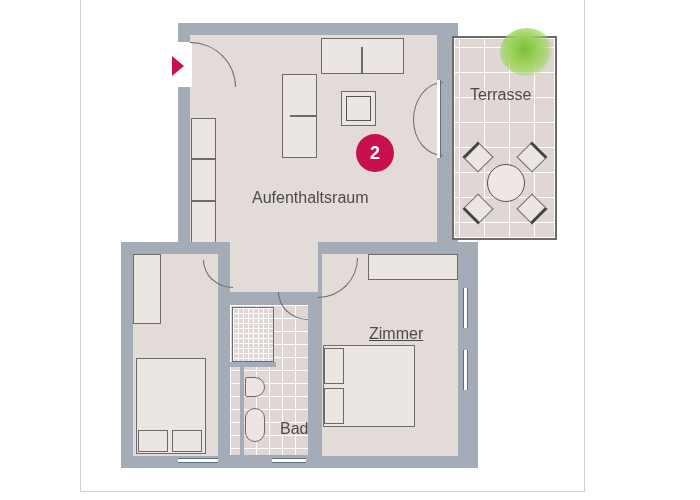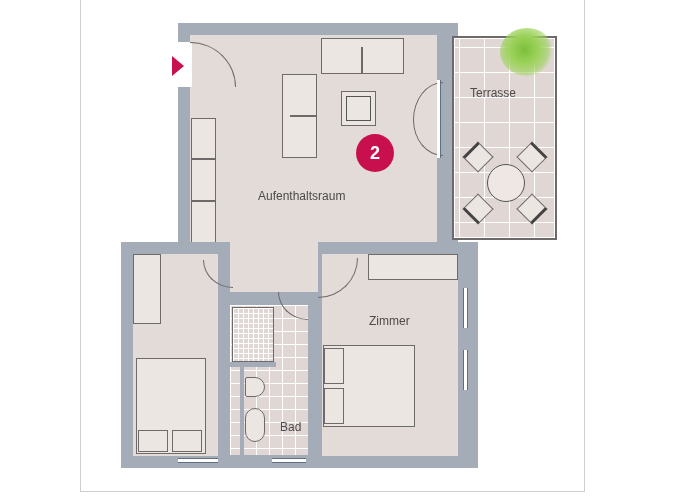--- a/index.html
+++ b/index.html
@@ -2,21 +2,21 @@
 <html><head>
 <meta charset="utf-8">
 <style>
   html,body{margin:0;padding:0;background:#ffffff;}
   body{width:700px;height:500px;position:relative;overflow:hidden;font-family:"Liberation Sans",sans-serif;}
   .frame{position:absolute;left:80px;top:-2px;width:505px;height:494px;border:1px solid #cfcfcf;background:#fff;box-sizing:border-box;}
   .abs{position:absolute;box-sizing:border-box;}
   .wall{background:#a3acb7;}
   .floor{background:#e3dbd8;}
   .furn{background:#ece6e3;border:1.5px solid #6e6a6a;}
-  .label{position:absolute;font-size:12px;color:#4d4a4a;white-space:nowrap;}
+  .label{position:absolute;font-size:16px;color:#4d4a4a;white-space:nowrap;}
   .tile{background-color:#e0d7d4;background-image:linear-gradient(#ffffff 1.5px,transparent 1.5px),linear-gradient(90deg,#ffffff 1.5px,transparent 1.5px);}
   .tile-terrace{background-size:25px 25px;background-position:4px 8px;}
   .tile-bath{background-size:13px 13px;}
   .tile-shower{background-color:#e0d7d4;background-image:linear-gradient(#ffffff 1px,transparent 1px),linear-gradient(90deg,#ffffff 1px,transparent 1px);background-size:5px 5px;}
   .win{background:#ffffff;border-top:1px solid #5f6f80;border-bottom:1px solid #5f6f80;}
   .winv{background:#ffffff;border-left:1px solid #5f6f80;border-right:1px solid #5f6f80;}
   .badge{position:absolute;width:38px;height:38px;border-radius:50%;background:#c8104f;color:#ffffff;font-weight:bold;font-size:18px;display:flex;align-items:center;justify-content:center;}
 </style>
 </head>
 <body>
@@ -38,21 +38,21 @@
 <div class="abs" style="left:346px;top:96px;width:25px;height:25px;border:1px solid #555;"></div>
 <div class="abs furn" style="left:191px;top:118px;width:25px;height:125px;"></div>
 <div class="abs" style="left:191px;top:158px;width:25px;height:1.5px;background:#6e6a6a;"></div>
 <div class="abs" style="left:191px;top:200px;width:25px;height:1.5px;background:#6e6a6a;"></div>
 
 <div class="abs" style="left:413px;top:82px;width:30px;height:38px;border-top:1.5px solid #6e6a6a;border-left:1.5px solid #6e6a6a;border-top-left-radius:30px 38px;"></div>
 <div class="abs" style="left:413px;top:120px;width:30px;height:36px;border-bottom:1.5px solid #6e6a6a;border-left:1.5px solid #6e6a6a;border-bottom-left-radius:30px 36px;"></div>
 <div class="abs" style="left:437px;top:80px;width:4px;height:78px;background:#ffffff;border-right:1.5px solid #5f6f80;"></div>
 
 <div class="badge" style="left:356px;top:134px;">2</div>
-<div class="label" style="left:258px;top:189px;">Aufenthaltsraum</div>
+<div class="label" style="left:252px;top:189px;">Aufenthaltsraum</div>
 
 <div class="abs" style="left:452px;top:36px;width:105px;height:204px;border:2px solid #6e6a6a;background:#fff;"></div>
 <div class="abs tile tile-terrace" style="left:455px;top:39px;width:99px;height:198px;"></div>
 <div class="abs" style="left:500px;top:28px;width:54px;height:48px;border-radius:50%;background:radial-gradient(circle at 45% 45%,#7cbf3c 0%,#9cd25a 35%,rgba(156,210,90,0.6) 60%,rgba(156,210,90,0) 72%);"></div>
 <div class="label" style="left:470px;top:86px;">Terrasse</div>
 <div class="abs" style="left:487px;top:164px;width:38px;height:38px;border-radius:50%;border:1.5px solid #555;background:#eee7e4;"></div>
 <div class="abs furn" style="left:467px;top:146px;width:22px;height:22px;transform:rotate(45deg);border-left:3px solid #444;"></div>
 <div class="abs furn" style="left:521px;top:146px;width:22px;height:22px;transform:rotate(45deg);border-top:3px solid #444;"></div>
 <div class="abs furn" style="left:467px;top:198px;width:22px;height:22px;transform:rotate(45deg);border-bottom:3px solid #444;"></div>
 <div class="abs furn" style="left:521px;top:198px;width:22px;height:22px;transform:rotate(45deg);border-right:3px solid #444;"></div>
@@ -73,21 +73,21 @@
 <div class="abs" style="left:230px;top:362px;width:46px;height:5px;background:#a3acb7;"></div>
 <div class="abs" style="left:240px;top:367px;width:4px;height:88px;background:#a3acb7;"></div>
 <div class="abs furn" style="left:245px;top:377px;width:20px;height:20px;border-radius:2px 10px 10px 2px;"></div>
 <div class="abs furn" style="left:245px;top:408px;width:20px;height:34px;border-radius:10px;"></div>
 <div class="abs" style="left:278px;top:292px;width:30px;height:28px;border-bottom:1.5px solid #6e6a6a;border-left:1.5px solid #6e6a6a;border-bottom-left-radius:30px 28px;"></div>
 <div class="label" style="left:280px;top:420px;">Bad</div>
 
 <div class="abs floor" style="left:322px;top:254px;width:136px;height:202px;"></div>
 <div class="abs furn" style="left:368px;top:254px;width:90px;height:26px;"></div>
 <div class="abs" style="left:318px;top:258px;width:40px;height:40px;border-bottom:1.5px solid #6e6a6a;border-right:1.5px solid #6e6a6a;border-bottom-right-radius:40px 40px;"></div>
-<div class="label" style="left:369px;top:314px;">Zimmer</div>
+<div class="label" style="left:369px;top:325px;text-decoration:underline;">Zimmer</div>
 <div class="abs furn" style="left:323px;top:345px;width:92px;height:82px;"></div>
 <div class="abs furn" style="left:324px;top:348px;width:20px;height:36px;"></div>
 <div class="abs furn" style="left:324px;top:388px;width:20px;height:36px;"></div>
 
 <div class="abs winv" style="left:463px;top:288px;width:5px;height:40px;"></div>
 <div class="abs winv" style="left:463px;top:350px;width:5px;height:40px;"></div>
 <div class="abs win" style="left:178px;top:458px;width:40px;height:5px;"></div>
 <div class="abs win" style="left:272px;top:458px;width:34px;height:5px;"></div>
 
 </body></html>

